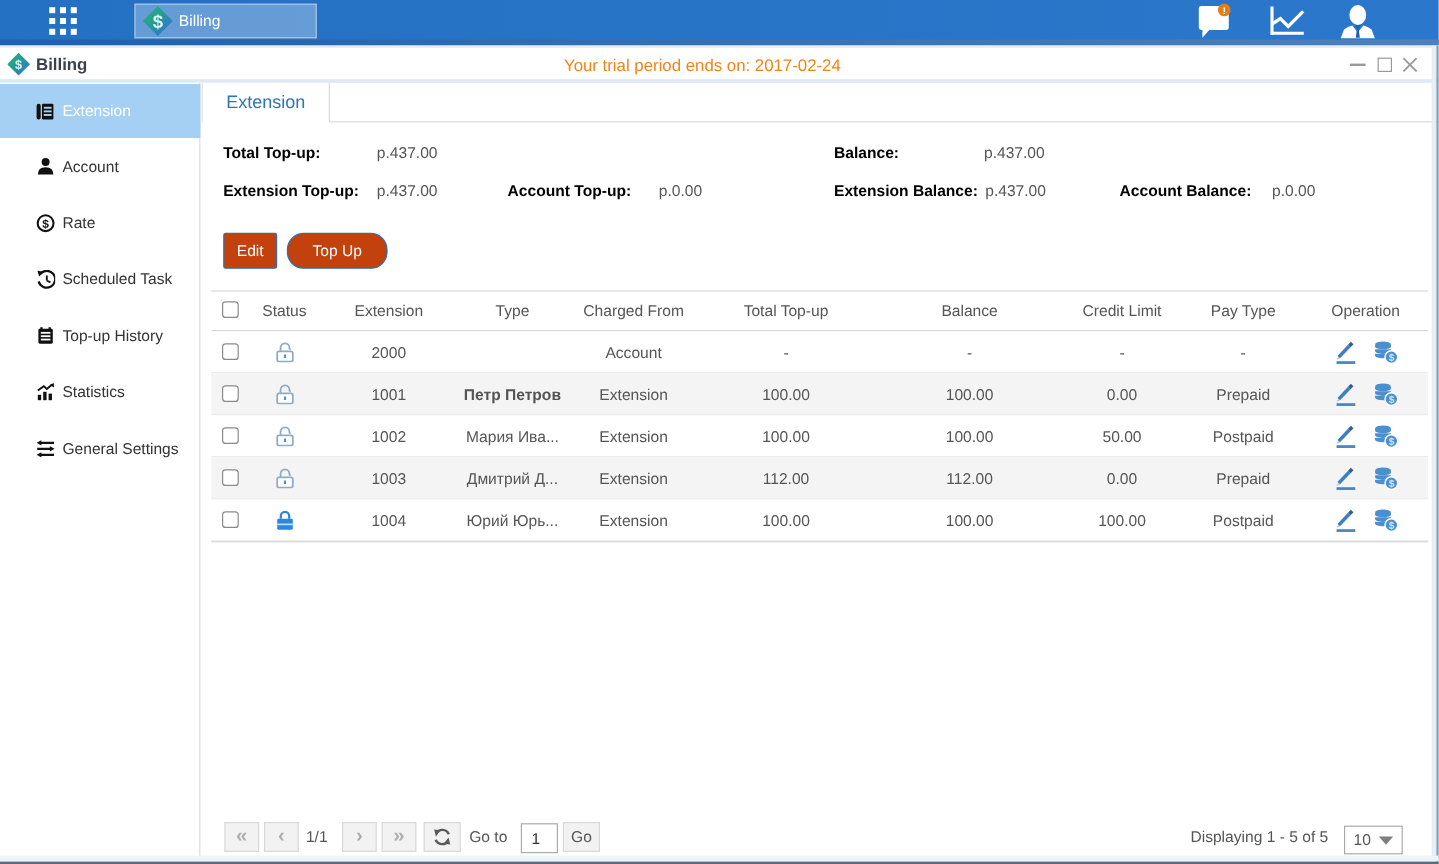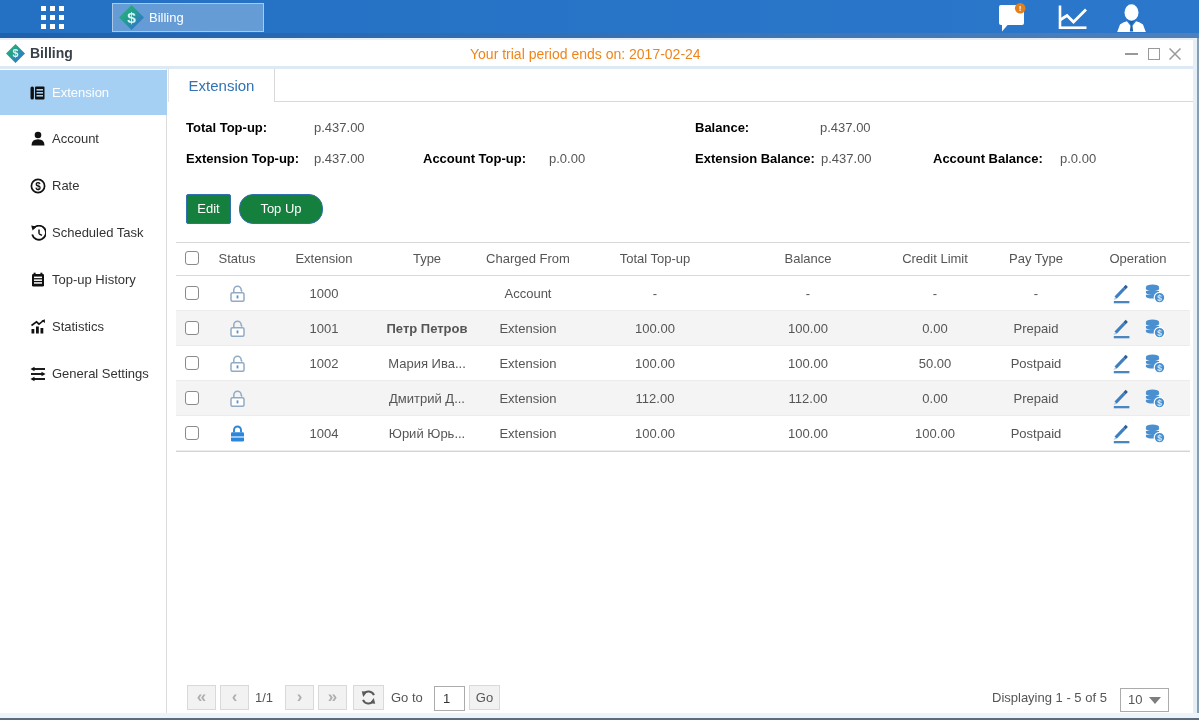--- a/index.html
+++ b/index.html
@@ -21,21 +21,21 @@
 .sitem{position:absolute;left:0;width:167px;height:47px;font-size:13px;color:#333;}
 .sitem .lbl{position:absolute;left:52px;top:0;line-height:46px;}
 .sitem.sel{background:#a5d0f3;height:45px;}
 .sitem.sel .lbl{color:#fff;}
 .sicon{position:absolute;left:30px;top:15px;width:16px;height:16px;}
 #tabbox{left:168px;top:69px;width:107px;height:33px;border-left:1px solid #e2e2e2;border-right:1px solid #d9d9d9;background:#fff;}
 #tabline{left:275px;top:101px;width:924px;height:1px;background:#d9d9d9;}
 #tabtext{left:168px;top:69px;width:107px;text-align:center;line-height:33px;font-size:15px;color:#3173b5;}
 .lab{position:absolute;font-size:13px;font-weight:bold;color:#000000;height:20px;line-height:20px;}
 .val{position:absolute;font-size:13px;color:#555;height:20px;line-height:20px;}
-.btn{position:absolute;top:194px;height:30px;background:#15803d;border:1px solid #2f70ad;border-radius:2px;color:#fff;font-size:13px;text-align:center;line-height:28px;}
+.btn{position:absolute;top:194px;height:30px;background:#c2410c;border:1px solid #2f70ad;border-radius:2px;color:#fff;font-size:13px;text-align:center;line-height:28px;}
 
 #thead{left:176px;top:242px;width:1014px;height:34px;border-top:1px solid #d8d8d8;border-bottom:1px solid #d8d8d8;background:#fff;}
 .hcell{position:absolute;top:0;height:32px;line-height:32px;font-size:13px;color:#555;text-align:center;}
 .trow{position:absolute;left:176px;width:1014px;height:35px;}
 .trow.odd{background:#f4f4f4;}
 .trow .sep{position:absolute;left:0;bottom:0;width:1014px;height:1px;background:#ececec;}
 #tbot{left:176px;top:451px;width:1014px;height:1px;background:#d4d4d4;}
 .tcell{position:absolute;top:0;height:35px;line-height:35px;font-size:13px;color:#555;text-align:center;}
 .cb{position:absolute;width:14px;height:14px;background:#fff;border:1px solid #8a8a8a;border-radius:3px;}
 
@@ -215,21 +215,21 @@
   </div>
 
   <div id="rows">
   <div class="trow" style="top:276px;">
         <div class="cb" style="left:9px;top:10px;"></div>
         <svg style="position:absolute;left:54px;top:9px" width="15" height="17" viewBox="0 0 15 17">
           <rect x="1" y="7.8" width="13" height="8.5" rx="1.5" fill="#fff" stroke="#92abc4" stroke-width="1.5"></rect>
           <path d="M3.8 7.8 V4.9 A3.7 3.7 0 0 1 11.2 4.9 V5.3 L12.1 6.5" fill="none" stroke="#92abc4" stroke-width="1.5"></path>
           <line x1="7.5" y1="10.4" x2="7.5" y2="13.4" stroke="#5b8fc9" stroke-width="1.8"></line>
         </svg>
-        <div class="tcell" style="left:98px;width:100px;">1000</div>
+        <div class="tcell" style="left:98px;width:100px;">2000</div>
         <div class="tcell" style="left:302px;width:100px;">Account</div>
         <div class="tcell" style="left:429px;width:100px;">-</div>
         <div class="tcell" style="left:582px;width:100px;">-</div>
         <div class="tcell" style="left:709px;width:100px;">-</div>
         <div class="tcell" style="left:810px;width:100px;">-</div>
         <svg style="position:absolute;left:936px;top:8px" width="19" height="20" viewBox="0 0 19 20">
           <line x1="3.6" y1="13.6" x2="12.4" y2="4.4" stroke="#3f7fc1" stroke-width="3"></line>
           <line x1="12.4" y1="4.4" x2="14.8" y2="1.9" stroke="#2f5f99" stroke-width="3"></line>
           <polygon points="1.6,15.8 4.6,15 3.2,13.5" fill="#a6c6e4"></polygon>
           <rect x="1.8" y="17" width="15.6" height="2.3" fill="#4a86c0"></rect>
@@ -304,20 +304,21 @@
         </svg>
         <div class="sep"></div>
       </div>
   <div class="trow odd" style="top:381px;">
         <div class="cb" style="left:9px;top:10px;"></div>
         <svg style="position:absolute;left:54px;top:9px" width="15" height="17" viewBox="0 0 15 17">
           <rect x="1" y="7.8" width="13" height="8.5" rx="1.5" fill="#fff" stroke="#92abc4" stroke-width="1.5"></rect>
           <path d="M3.8 7.8 V4.9 A3.7 3.7 0 0 1 11.2 4.9 V5.3 L12.1 6.5" fill="none" stroke="#92abc4" stroke-width="1.5"></path>
           <line x1="7.5" y1="10.4" x2="7.5" y2="13.4" stroke="#5b8fc9" stroke-width="1.8"></line>
         </svg>
+        <div class="tcell" style="left:98px;width:100px;">1003</div>
         <div class="tcell" style="left:201px;width:100px;">Дмитрий Д...</div>
         <div class="tcell" style="left:302px;width:100px;">Extension</div>
         <div class="tcell" style="left:429px;width:100px;">112.00</div>
         <div class="tcell" style="left:582px;width:100px;">112.00</div>
         <div class="tcell" style="left:709px;width:100px;">0.00</div>
         <div class="tcell" style="left:810px;width:100px;">Prepaid</div>
         <svg style="position:absolute;left:936px;top:8px" width="19" height="20" viewBox="0 0 19 20">
           <line x1="3.6" y1="13.6" x2="12.4" y2="4.4" stroke="#3f7fc1" stroke-width="3"></line>
           <line x1="12.4" y1="4.4" x2="14.8" y2="1.9" stroke="#2f5f99" stroke-width="3"></line>
           <polygon points="1.6,15.8 4.6,15 3.2,13.5" fill="#a6c6e4"></polygon>

